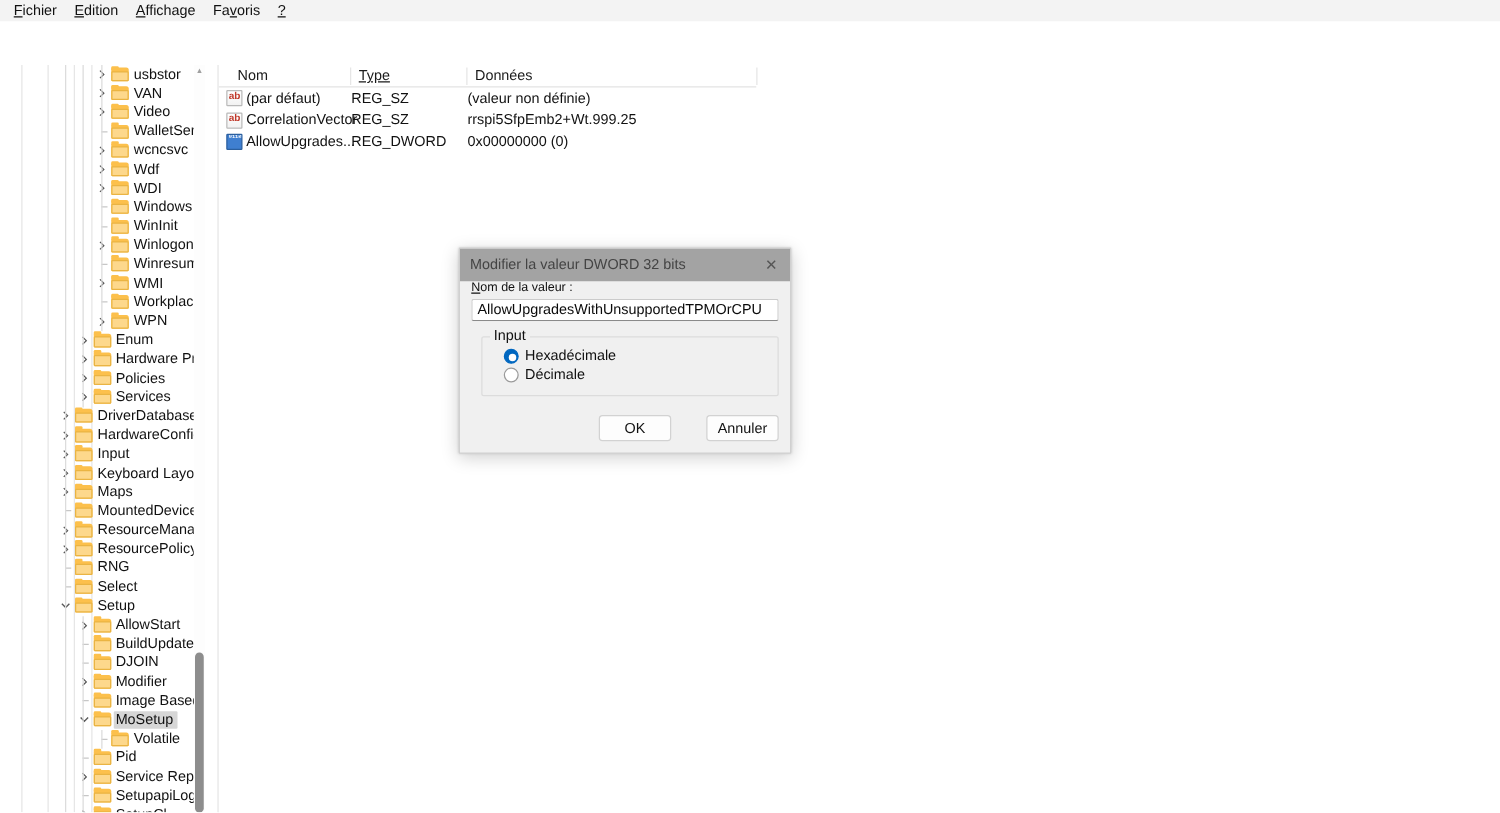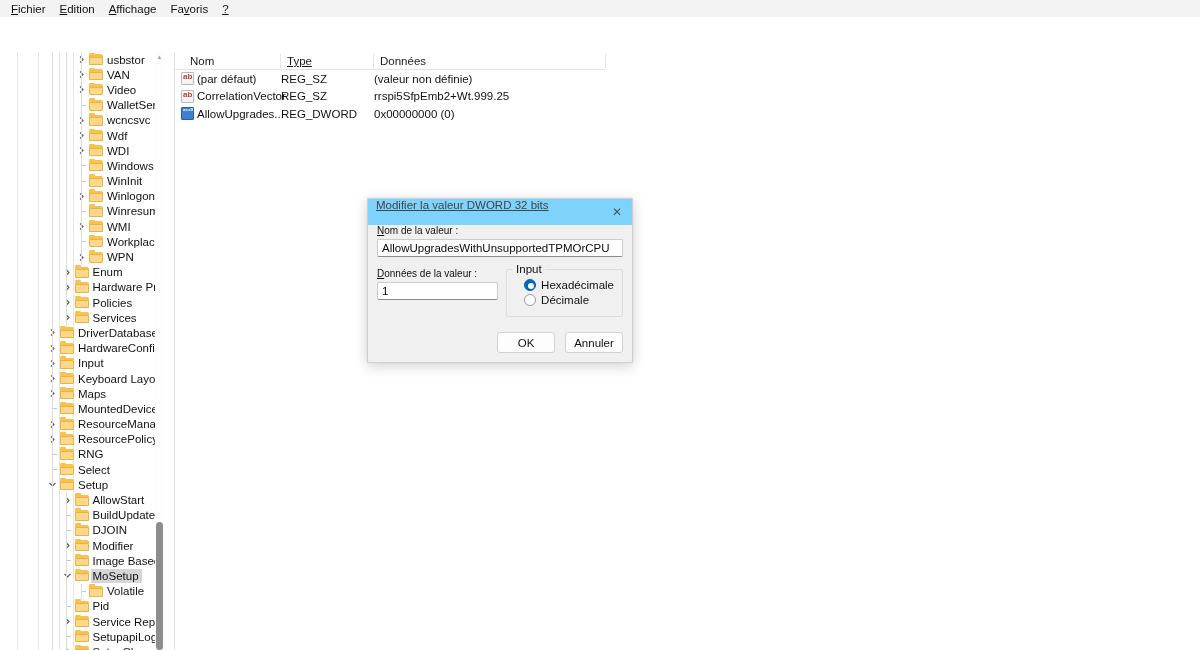--- a/index.html
+++ b/index.html
@@ -299,25 +299,25 @@
     left: 367px; top: 198px;
     width: 266px; height: 165px;
     background: #f0f0f0;
     border: 1px solid #d0d0d0;
     box-shadow: 0 3px 14px rgba(0,0,0,.18), 0 0 2px rgba(0,0,0,.10);
     border-radius: 1px;
   }
   .dlg-title {
     height: 26px;
     display: flex;
+    align-items: center;
     padding-left: 8px;
     font-size: 11.5px;
     color: #444;
-    background: #7dd3fc;
-    text-decoration: underline;
+    background: #a3a3a3;
   }
   .dlg-close {
     position: absolute;
     right: 0; top: 0;
     width: 30px; height: 26px;
     display: flex; align-items: center; justify-content: center;
     color: #555; font-size: 12px;
     cursor: default;
   }
   .dlg-body {
@@ -388,21 +388,21 @@
     position: absolute;
     left: 3px; top: 3px;
     width: 6px; height: 6px;
     border-radius: 50%;
     background: #ffffff;
   }
   .dlg-buttons {
     position: absolute;
     right: 9px; bottom: 9px;
     display: flex;
-    gap: 10px;
+    gap: 28px;
     align-items: center;
   }
   .btn {
     width: 58px; height: 21px;
     background: #fdfdfd;
     border: 1px solid #d2d2d2;
     border-radius: 3px;
     display: flex; align-items: center; justify-content: center;
     font-size: 11.5px;
     color: #121212;
@@ -961,28 +961,20 @@
 
     <div class="dlg-body">
       <div class="fld-label">
         <span class="ul">N</span><span>om de la valeur :</span>
       </div>
       <div class="txtbox">
         <span>AllowUpgradesWithUnsupportedTPMOrCPU</span>
       </div>
 
       <div class="row2">
-        <div class="col-data">
-          <div class="fld-label">
-            <span class="ul">D</span><span>onnées de la valeur :</span>
-          </div>
-          <div class="txtbox">
-            <span>1</span>
-          </div>
-        </div>
 
         <div class="col-base">
           <div class="groupbox">
             <span class="gb-title">Input</span>
             <div class="radio-row">
               <span class="radio on"></span>
               <span><span class="ul">H</span><span>exadécimale</span></span>
             </div>
             <div class="radio-row">
               <span class="radio"></span>

